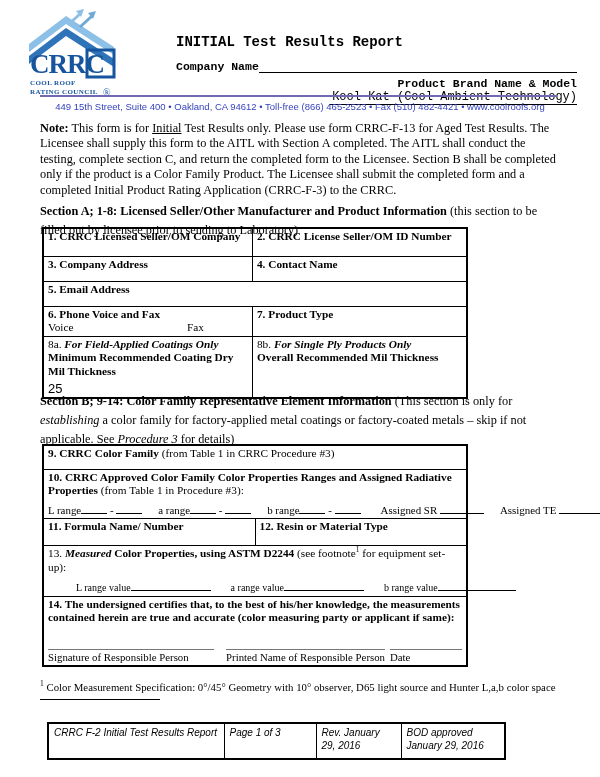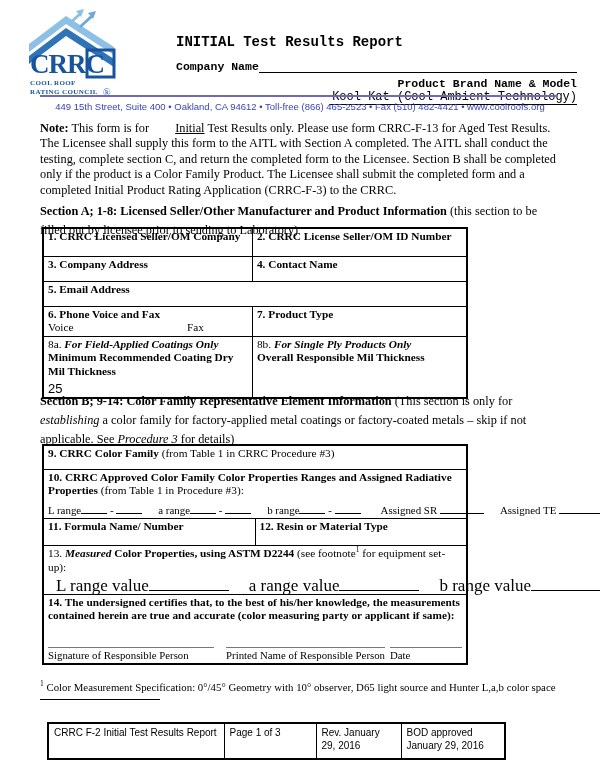--- a/index.html
+++ b/index.html
@@ -22,52 +22,52 @@
              font-family:"Liberation Sans", sans-serif; font-size:9.5px; color:#3743bb; }
 
   
   .note { position:absolute; left:40px; top:121px; width:521px;
           font-size:12.3px; line-height:15.4px; }
   .sec-head { position:absolute; left:40px; width:521px; font-size:12.3px; line-height:19px; }
   .sec-a-head { top:202px; }
   .sec-b-head { top:392px; }
   .b { font-weight:bold; }
   .i { font-style:italic; }
-  .u { text-decoration:underline;margin-left:23px; }
+  .u { text-decoration:underline; }
   sup { font-size:7.5px; vertical-align:super; line-height:0; }
 
   
   .ftable { position:absolute; left:42px; width:426px; border-collapse:collapse;
             border:2px solid #000; table-layout:fixed; }
   .ftable td { border:1px solid #000; vertical-align:top; padding:1px 4px;
                font-size:11.3px; line-height:13.5px; }
   .ta { top:227px; }
   .tb { top:444px; }
   .colL { width:49.4%; }
   .vf { font-weight:normal; }
   .vf .voice { display:inline-block; width:139px;font-family:Liberation Serif, serif; }
   .val-25 { font-family:"Liberation Sans", sans-serif; font-size:13px; margin-top:4px; font-weight:normal; }
 
   .blank { display:inline-block; border-bottom:1px solid #000; height:12px; vertical-align:baseline; }
   .w26 { width:26px; } .w44 { width:44px; } .w78 { width:78px; } .w80 { width:80px; }
   .ranges { margin-top:4px; font-weight:normal; font-size:10.9px; white-space:nowrap; } .g16 { margin-left:16px; } .g20 { margin-left:20px; }
-  .vals { margin-top:5px; margin-left:8px; font-weight:normal; font-size:17px; white-space:nowrap; }
+  .vals { margin-top:5px; margin-left:28px; font-weight:normal; font-size:10px; white-space:nowrap; }
 
   .sig-row { display:flex; margin-top:24px; font-weight:normal; font-size:10.8px; }
   .sig-line { border-top:1.3px solid #777; padding-top:1px; white-space:nowrap; }
   .sig-1 { width:173px; }
   .sig-2 { width:161px; margin-left:12px; }
   .sig-3 { width:75px;  margin-left:5px; }
 
   
   .fn-sep { position:absolute; left:40px; top:699px; width:120px; border-top:1px solid #000; }
   .footnote { position:absolute; left:40px; top:669px; width:545px; font-size:10.8px;margin-top:12px; }
   .footer-table { position:absolute; left:47px; top:722px; border-collapse:collapse;
                   border:2px solid #000; table-layout:fixed;
-                  font-family:"Liberation Sans", sans-serif; font-size:10px; }
+                  font-family:"Liberation Sans", sans-serif; font-style:italic; font-size:10px; }
   .footer-table td { border:1px solid #000; vertical-align:top; padding:3px 5px;
                      line-height:12.5px; height:36px; }
   .fc1 { width:176px; } .fc2 { width:92px; } .fc3 { width:85px; } .fc4 { width:104px; }
 </style>
 </head>
 <body>
 
 <div class="page">
 
   <svg class="logo" viewBox="0 0 92 90">
@@ -138,21 +138,21 @@
       </td>
     </tr>
     <tr>
       <td style="height:46px">
         <div><span>8a.</span> <span class="b i">For Field-Applied Coatings Only</span></div>
         <div class="b">Minimum Recommended Coating Dry Mil Thickness</div>
         <div class="val-25">25</div>
       </td>
       <td style="height:46px">
         <div><span>8b.</span> <span class="b i">For Single Ply Products Only</span></div>
-        <div class="b">Overall Responsible Mil Thickness</div>
+        <div class="b">Overall Recommended Mil Thickness</div>
       </td>
     </tr>
   </tbody>
     </table>
 
   <p class="sec-head sec-b-head"><span class="b">Section B; 9-14:  Color Family Representative Element Information</span><span> (This section is only for </span><span class="i">establishing</span><span> a color family for factory-applied metal coatings or factory-coated metals – skip if not applicable.  See </span><span class="i">Procedure 3</span><span> for details)</span></p>
 
   <table class="ftable tb">
     <tbody>
         <tr>

